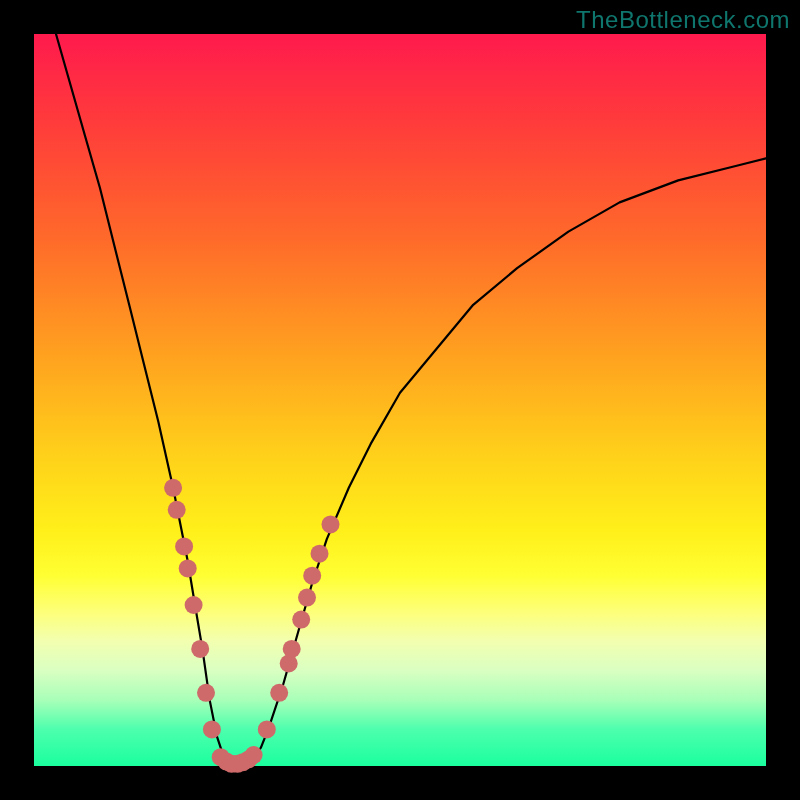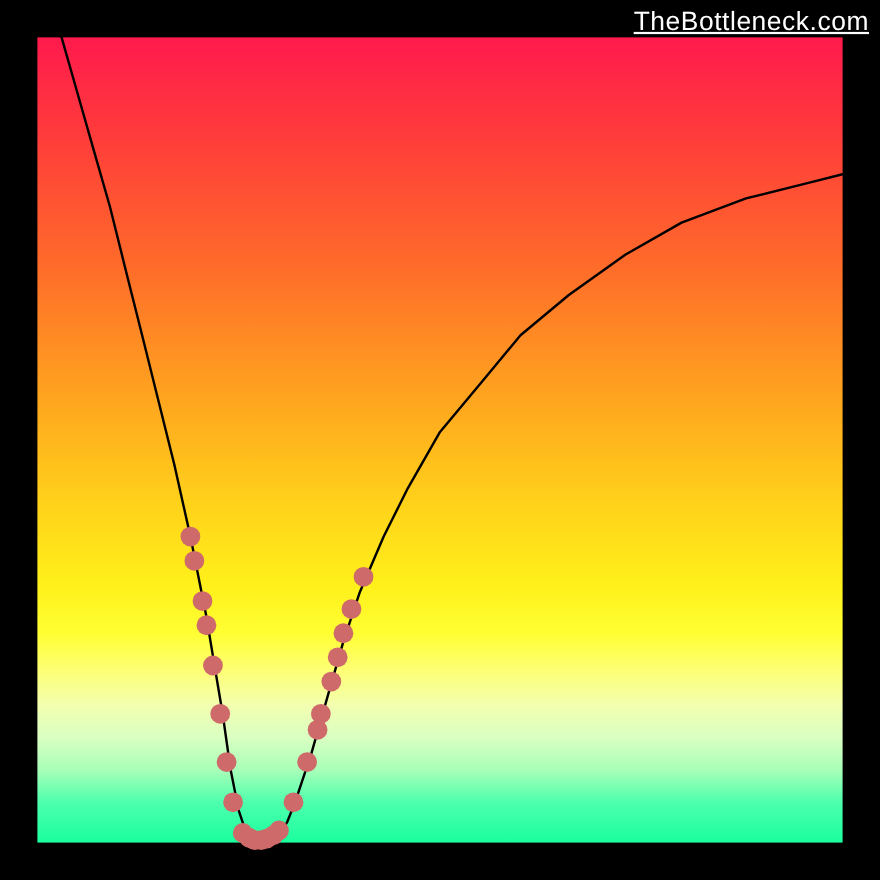--- a/index.html
+++ b/index.html
@@ -39,26 +39,25 @@
       #d9ffc2 87%,
       #a8ffb8 91%,
       #4dffad 95%,
       #1aff9e 100%
     );
   }
   .watermark {
     position: absolute;
     top: 6px;
     right: 10px;
-    color: #ffffff;
+    color: #0f766e;
     font-size: 24px;
     font-weight: 500;
     letter-spacing: 0.5px;
     user-select: none;
-    text-decoration: underline;
   }
   svg.curve {
     position: absolute;
     left: 0;
     top: 0;
     width: 732px;
     height: 732px;
     overflow: visible;
   }
 </style>

